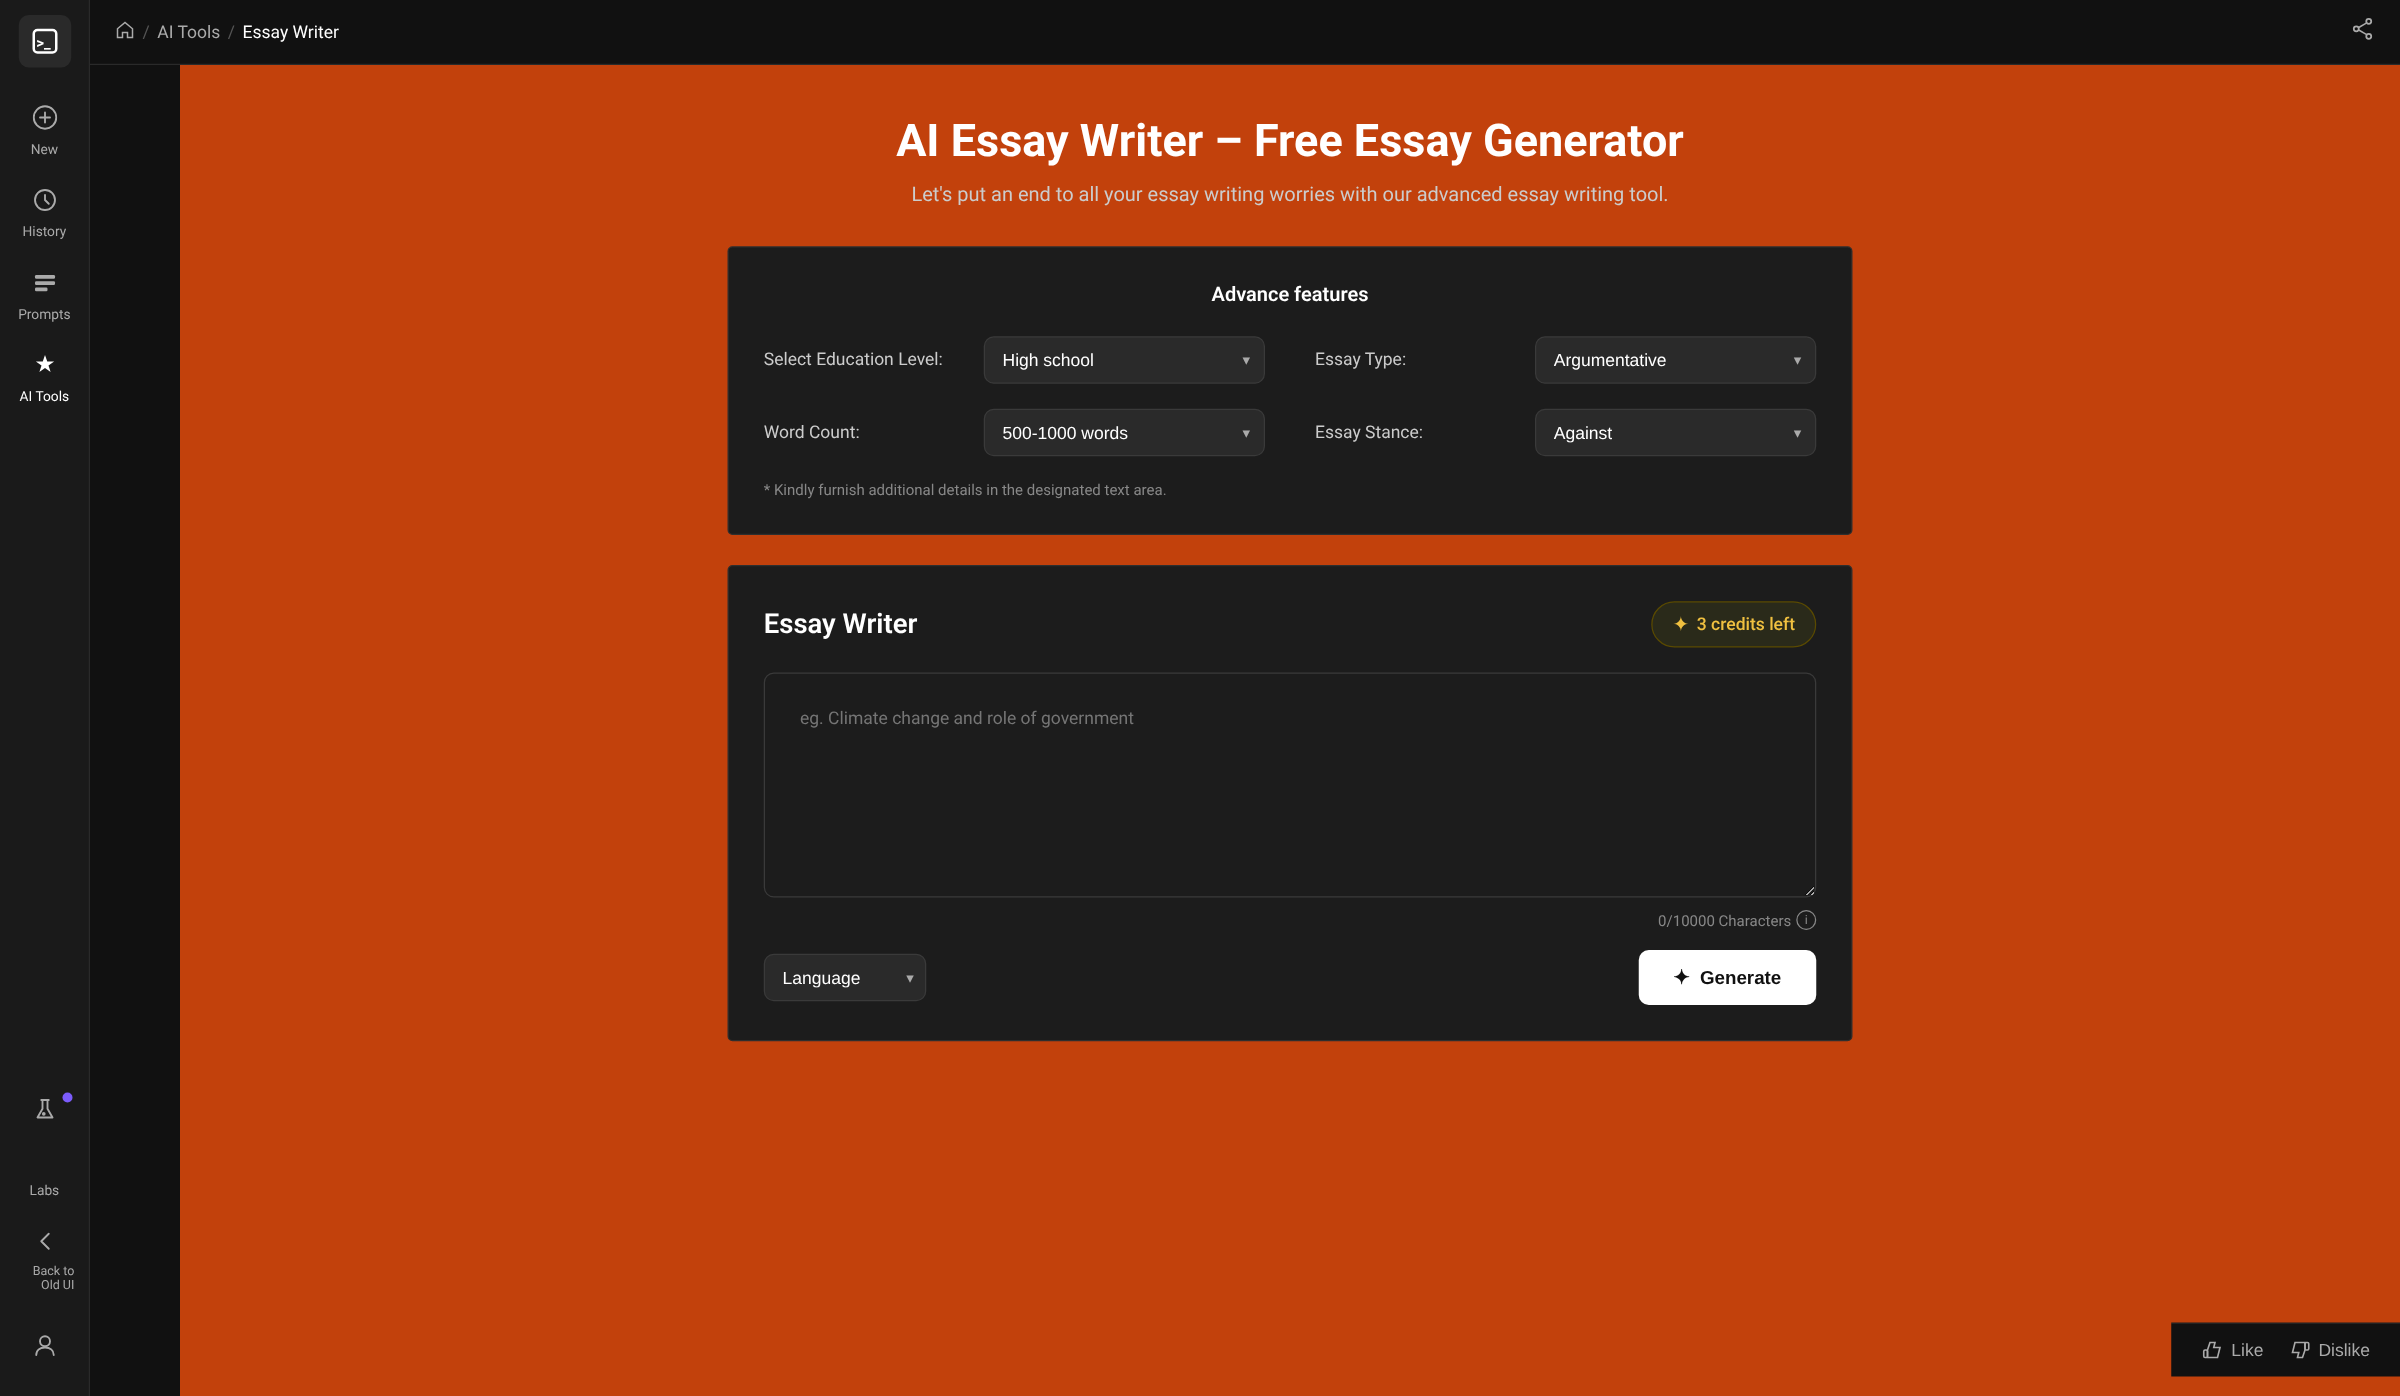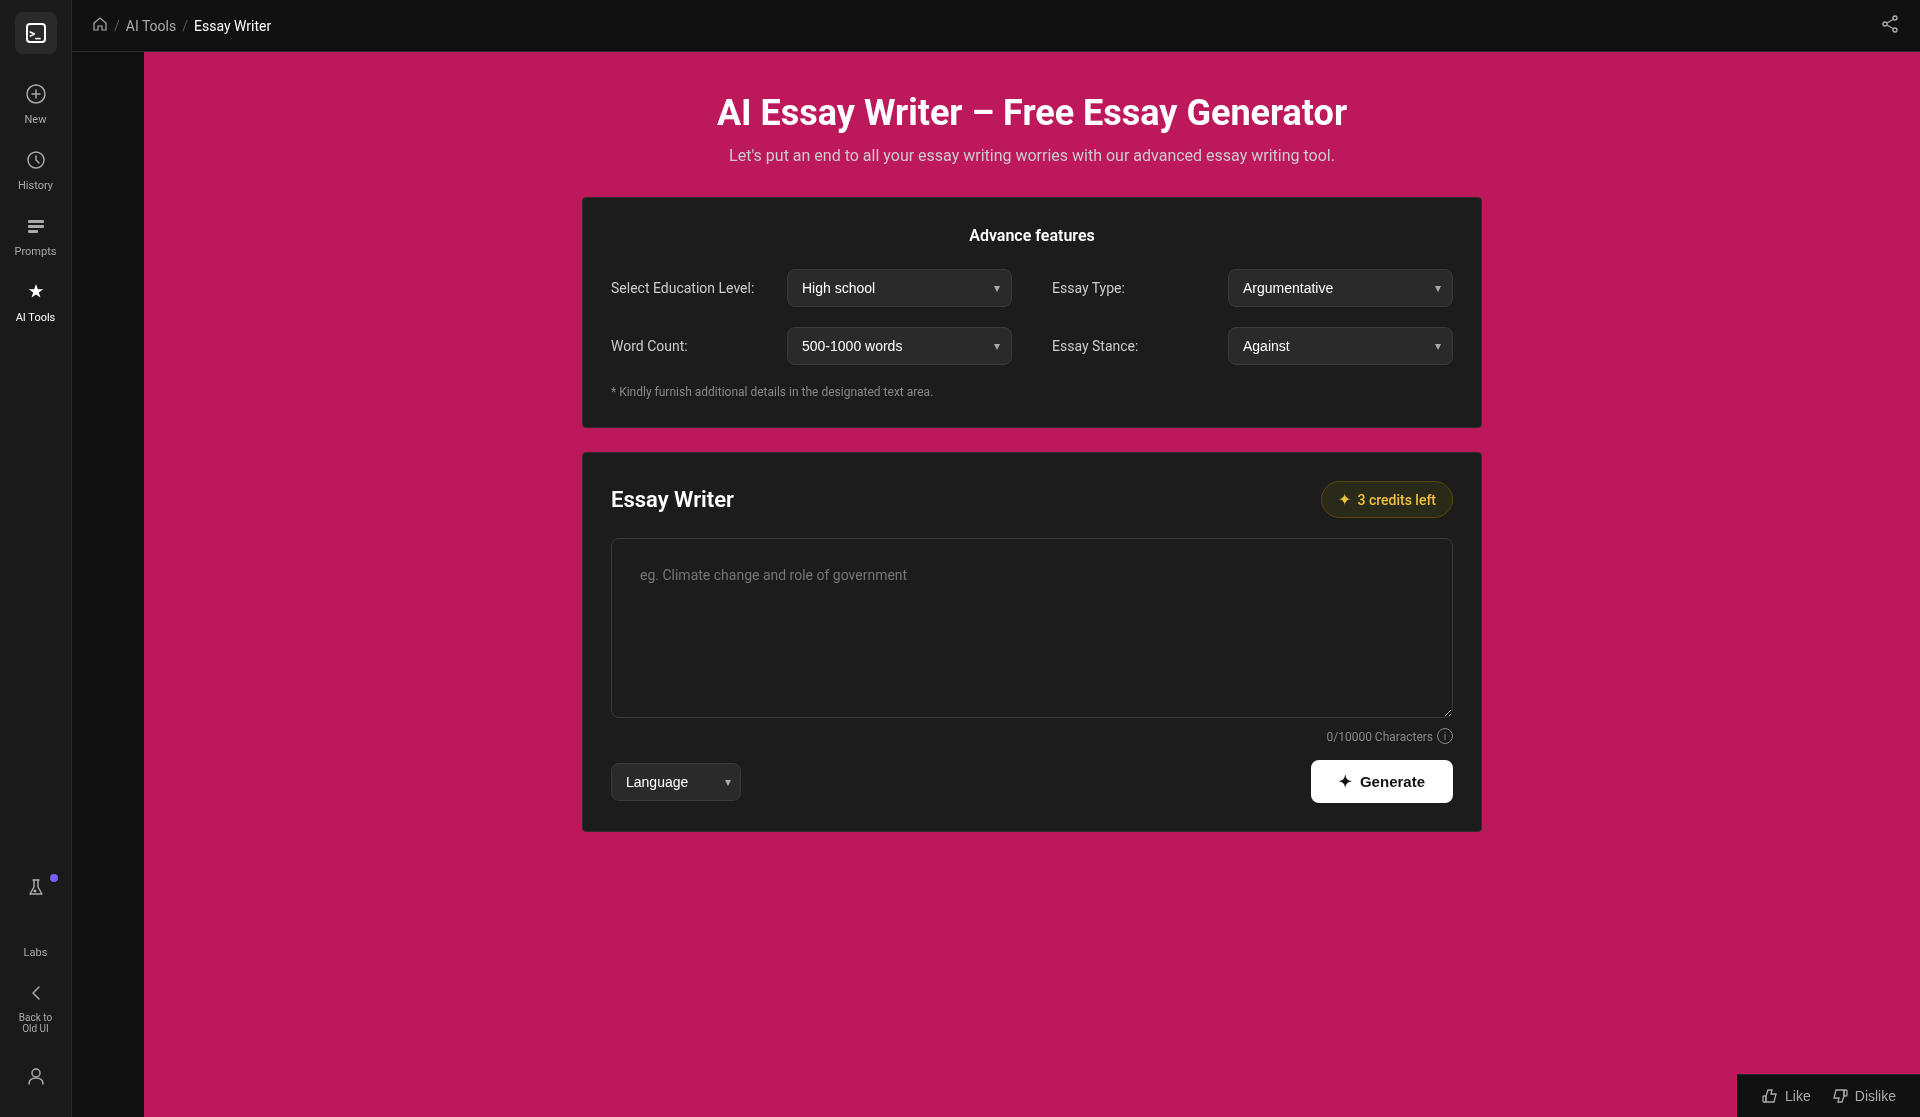--- a/index.html
+++ b/index.html
@@ -43,21 +43,21 @@
       gap: 4px;
       padding: 10px 6px;
       cursor: pointer;
       border-radius: 8px;
       width: 60px;
       margin-bottom: 4px;
       color: #aaaaaa;
       transition: color 0.2s;
     }
     .sidebar-item .icon { font-size: 20px; }
-    .sidebar-item .label { font-size: 11px; text-align: center; }
+    .sidebar-item .label { font-size: 11px; text-align: right; }
     .sidebar-spacer { flex: 1; }
     .sidebar-labs {
       position: relative;
       gap: 43px;
     }
     .sidebar-labs .dot {
       width: 8px;
       height: 8px;
       background: #7c5cfc;
       border-radius: 50%;
@@ -96,21 +96,21 @@
       font-size: 18px;
     }
 
     
     .main {
       margin-left: 72px;
       margin-top: 52px;
       flex: 1;
       overflow-y: auto;
       padding: 40px 60px;
-      background: #be185d;
+      background: #c2410c;
     }
 
     .page-title {
       text-align: center;
       font-size: 36px;
       font-weight: 700;
       color: #ffffff;
       margin-bottom: 12px;
     }
     .page-subtitle {
@@ -298,21 +298,21 @@
       display: flex;
       align-items: center;
       gap: 8px;
       transition: background 0.2s;
     }
     .generate-btn .btn-star { font-size: 16px; }
 
     
     .feedback-bar {
       position: fixed;
-      bottom: 0;
+      bottom: 16px;
       right: 0;
       padding: 12px 24px;
       display: flex;
       align-items: flex-end;
       gap: 20px;
       background: #111111;
       border-top: 1px solid #2a2a2a;
     }
     .feedback-btn {
       display: flex;

